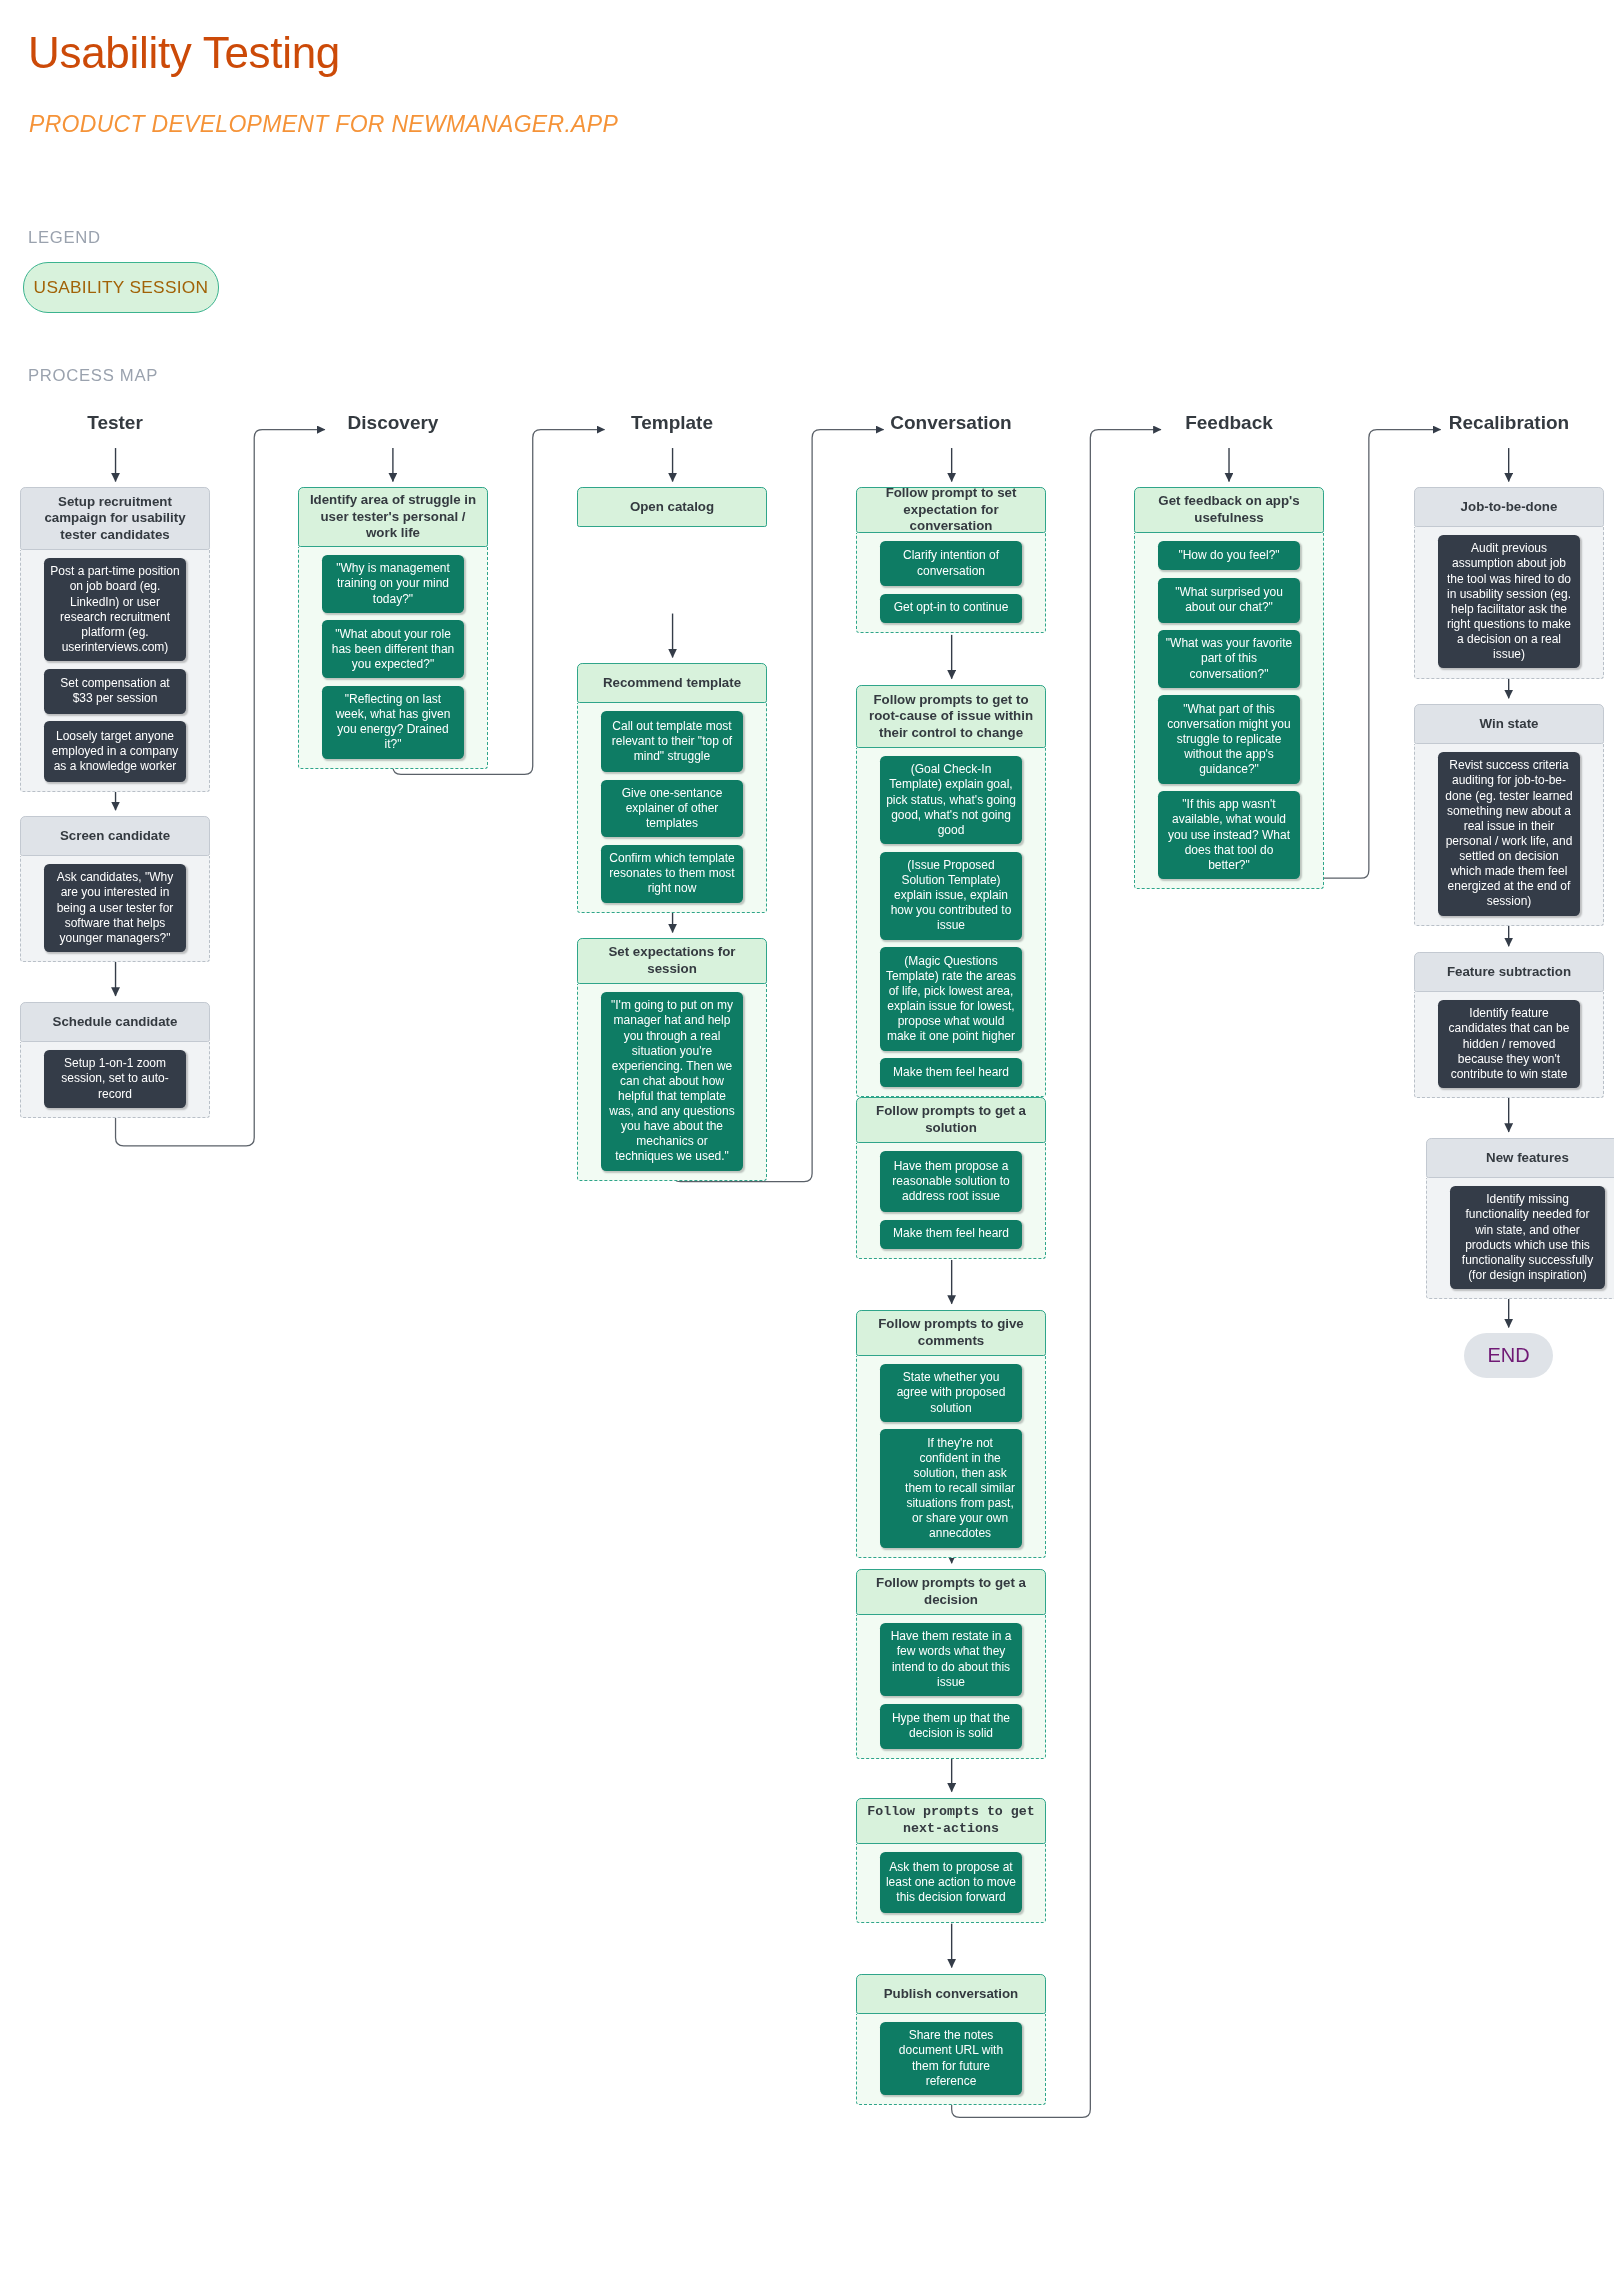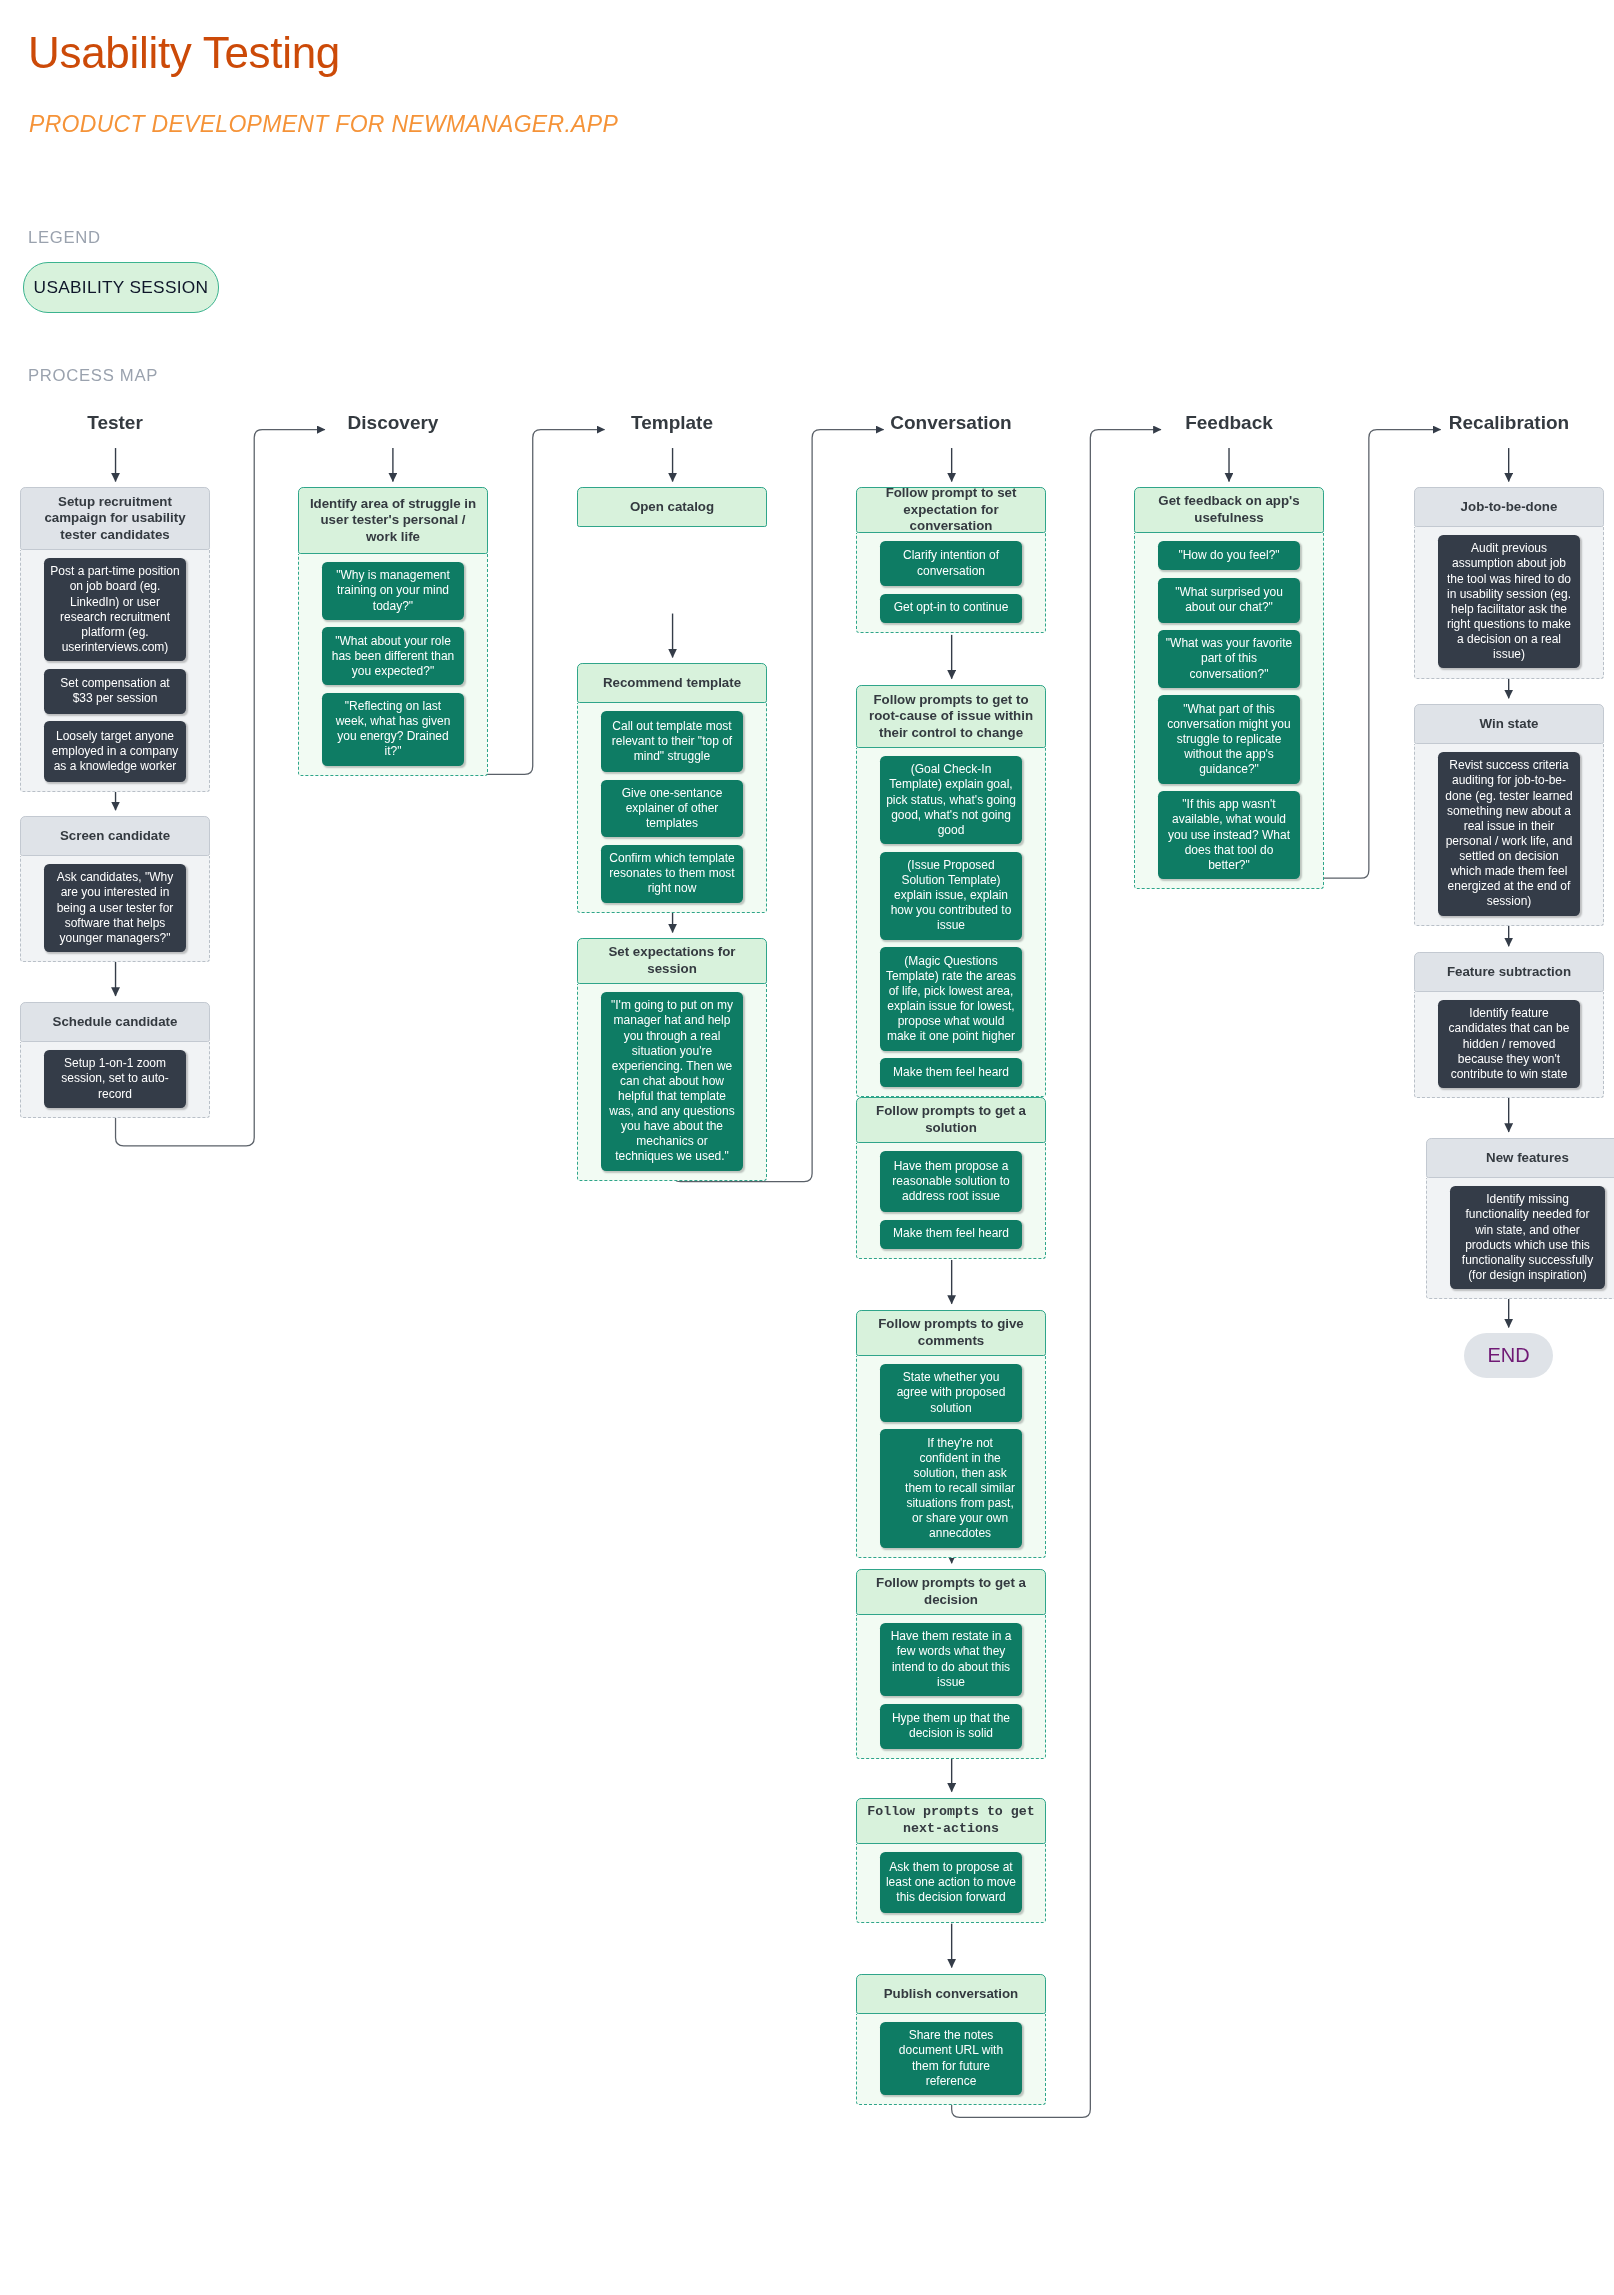--- a/index.html
+++ b/index.html
@@ -33,21 +33,21 @@
   }
   #legend-label{left:28px; top:228px;}
   #processmap-label{left:28px; top:366px;}
 
   .legend-pill{
     position:absolute; left:23px; top:262px;
     width:196px; height:51px;
     background:#d8f2dc; border:1.4px solid #3bb38f;
     border-radius:25px;
     display:flex; align-items:center; justify-content:center;
-    font-size:17.3px; color:#0f172a; letter-spacing:0.3px;
+    font-size:17.3px; color:#a16207; letter-spacing:0.3px;
     box-sizing:border-box;
   }
 
   
   .column{position:absolute; top:0;}
   .col-title{
     position:absolute; top:412px;
     width:100%; text-align:center;
     font-size:19px; font-weight:bold; color:#343a40;
     white-space:nowrap;
@@ -207,21 +207,21 @@
       <div class="group theme-gray" style="left: 0px; top: 1002px; width: 190px;">
         <div class="group-head" style="height: 40px;">Schedule candidate</div>
         <div class="group-body">
           <div class="step" style="min-height: 45px;">Setup 1-on-1 zoom session, set to auto-record</div>
         </div>
       </div>
     </div>
     <div class="column" style="left: 298px; width: 190px;">
       <div class="col-title">Discovery</div>
       <div class="group theme-green" style="left: 0px; top: 487px; width: 190px;">
-        <div class="group-head" style="height: 67px;">Identify area of struggle in user tester's personal / work life</div>
+        <div class="group-head" style="height: 60px;">Identify area of struggle in user tester's personal / work life</div>
         <div class="group-body">
           <div class="step" style="min-height: 45px;">"Why is management training on your mind today?"</div>
           <div class="step" style="min-height: 45px;">"What about your role has been different than you expected?"</div>
           <div class="step" style="min-height: 61px;">"Reflecting on last week, what has given you energy? Drained it?"</div>
         </div>
       </div>
     </div>
     <div class="column" style="left: 577px; width: 190px;">
       <div class="col-title">Template</div>
       <div class="group theme-green" style="left: 0px; top: 487px; width: 190px;">

